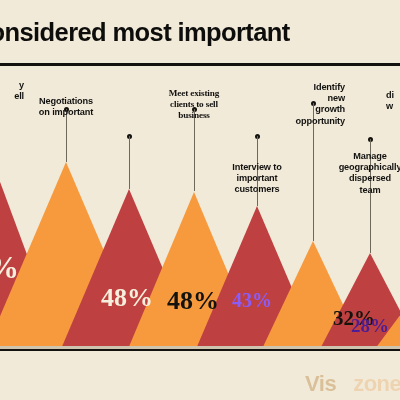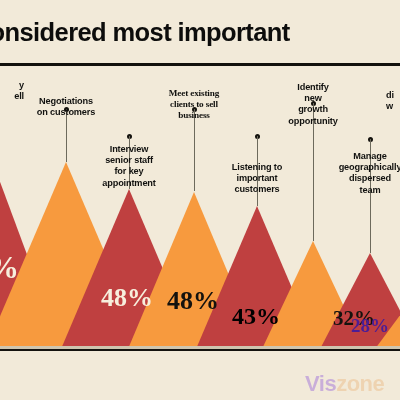--- a/index.html
+++ b/index.html
@@ -132,22 +132,22 @@
   .watermark {
     position: absolute;
     left: 305px;
     top: 371px;
     font-size: 22px;
     font-weight: 700;
     letter-spacing: -0.5px;
     white-space: nowrap;
     opacity: 0.30;
   }
-  .wm-a { color: #6d28d9; }
-  .wm-b { color: #e8a058; }
+  .wm-a { color: #a16207; }
+  .wm-b { color: #e8a058; margin-left: 17px; }
 </style>
 </head>
 <body>
 
 <div id="page-root">
 
   <div class="header">
     <div class="chart-title">considered most important</div>
   </div>
   <div class="rule-top"></div>
@@ -185,56 +185,52 @@
     <div class="leader-dot" style="left:311px; top:37px;"></div>
     <div class="leader" style="left:313px; top:39px; height:138px;"></div>
 
     <div class="leader-dot" style="left:368px; top:73px;"></div>
     <div class="leader" style="left:370px; top:75px; height:114px;"></div>
 
     <div class="callout" style="left:-14px; top:16px; width:38px; text-align:right;">y
 ell</div>
 
     <div class="callout" style="left:23px; top:32px; width:86px;">Negotiations
-on customers</div>
-
-    <div class="callout" style="left:90px; top:80px; width:78px;">Interview
-senior staff
-for key
-appointment</div>
+on important</div>
+
 
     <div class="callout" style="left:155px; top:24px; width:78px;font-family:Liberation Serif, serif;">Meet existing
 clients to sell
 business</div>
 
-    <div class="callout" style="left:219px; top:98px; width:76px;">Listening to
+    <div class="callout" style="left:219px; top:98px; width:76px;">Interview to
 important
 customers</div>
 
-    <div class="callout" style="left:281px; top:18px; width:64px;">Identify
+    <div class="callout" style="left:281px; top:18px; width:64px;text-align:right;">Identify
 new
 growth
 opportunity</div>
 
     <div class="callout" style="left:333px; top:87px; width:74px;">Manage
 geographically
 dispersed
 team</div>
 
     <div class="callout" style="left:386px; top:26px; width:40px; text-align:left;">di
 w</div>
 
     <div class="value" style="left:-12px; top:188px; font-size:31px; color:#f7efdd;">%</div>
 
 
     <div class="value" style="left:101px; top:221px; font-size:26px; color:#f7efdd;">48%</div>
 
     <div class="value" style="left:167px; top:224px; font-size:26px; color:#14120e;">48%</div>
 
-    <div class="value" style="left:232px; top:240px; font-size:24px; color:#000000;">43%</div>
+    <div class="value" style="left:232px; top:226px; font-size:20px; color:#8b5cf6;">43%</div>
 
     <div class="value" style="left:292px; top:244px; font-size:21px; color:#14120e;margin-left:41px;">32%</div>
 
     <div class="value" style="left:351px; top:252px; font-size:19px; color:#4c1d95;">28%</div>
 
   </div>
 
   <div class="baseline-shadow"></div>
   <div class="baseline"></div>
 

